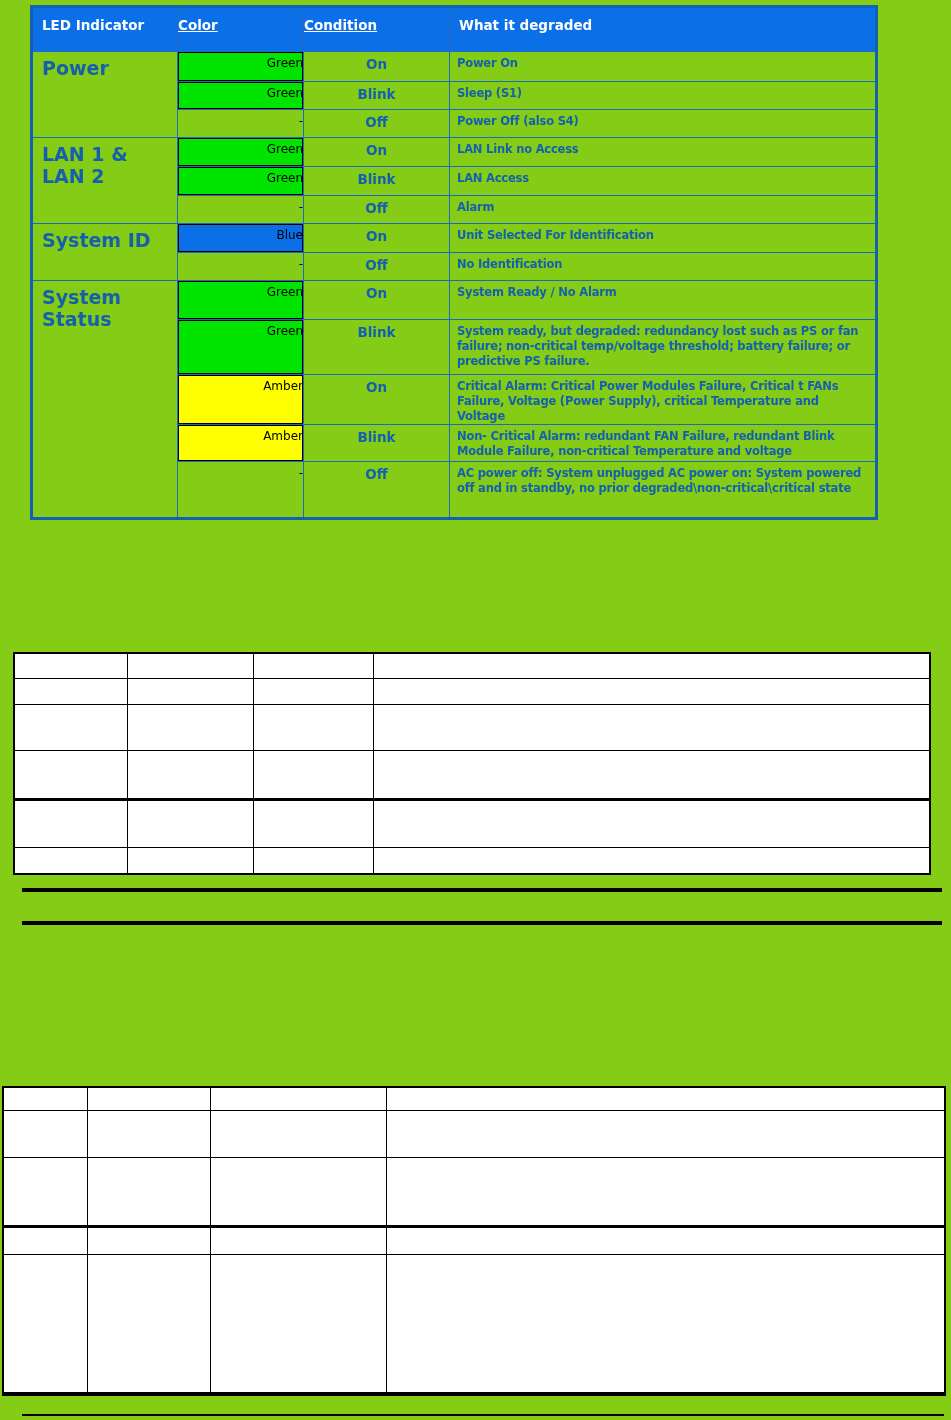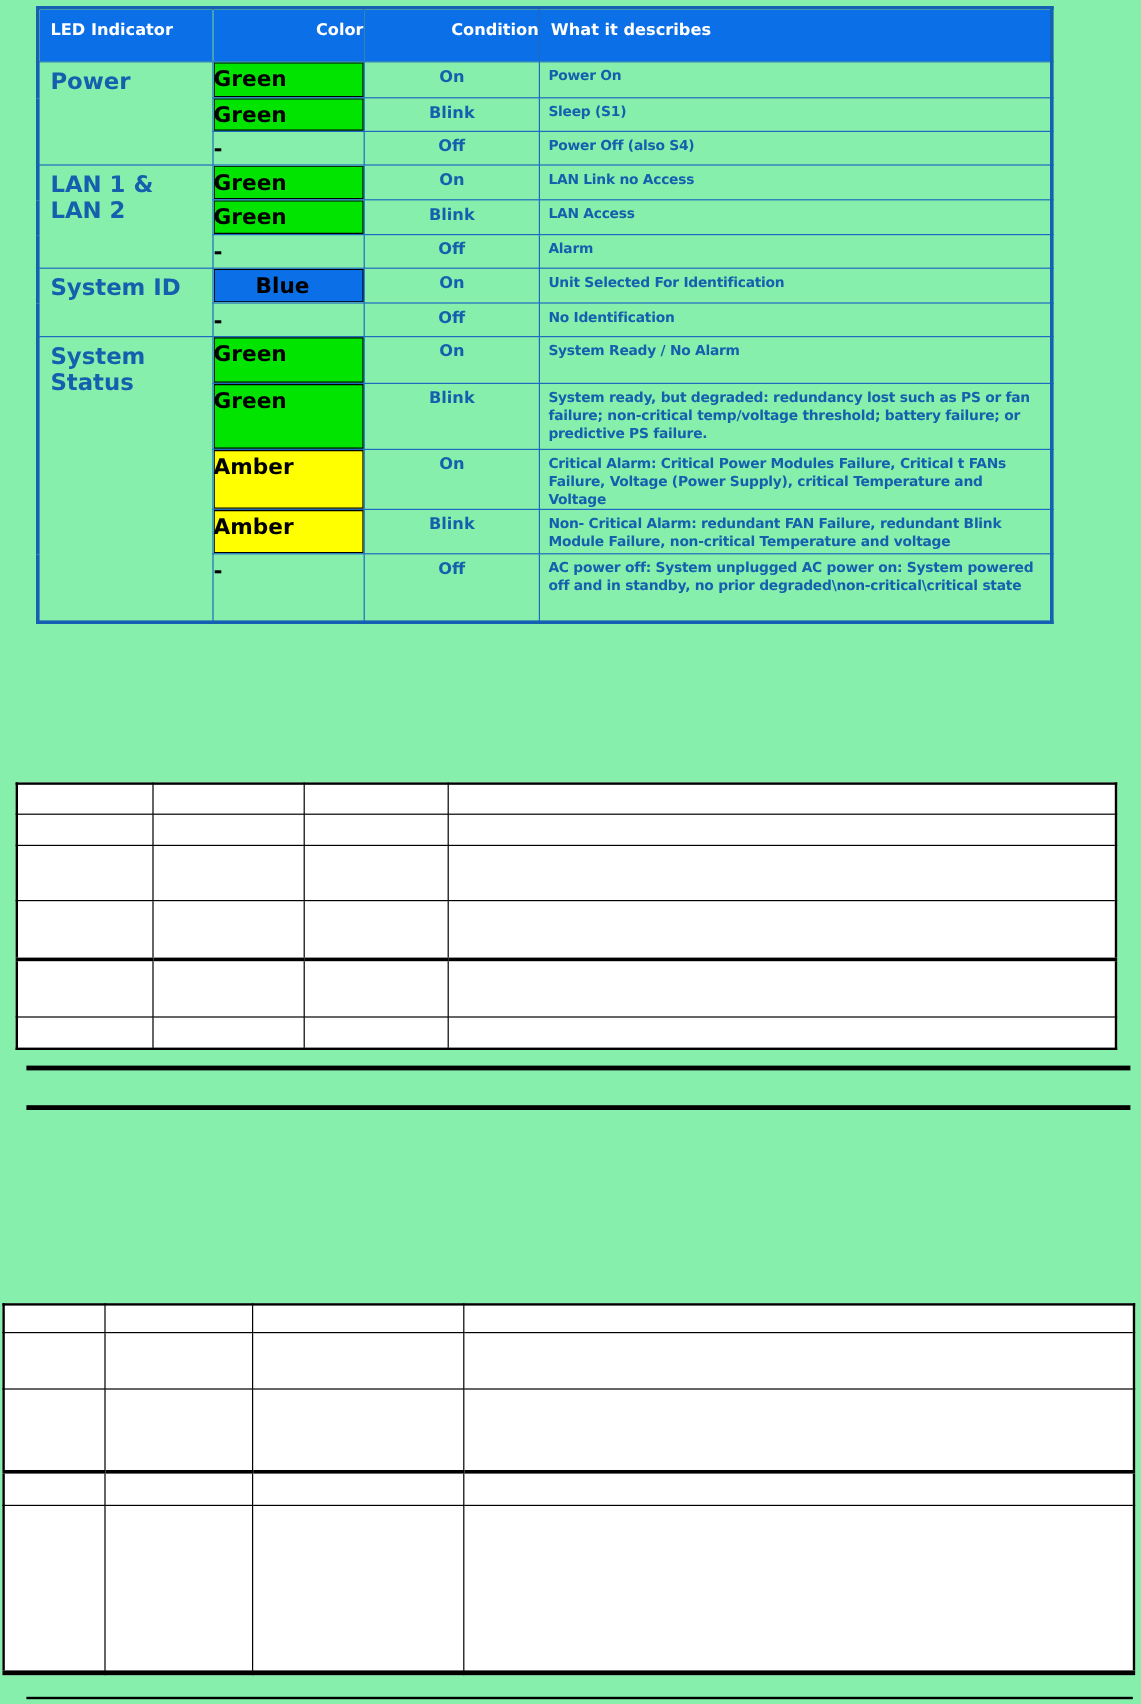--- a/index.html
+++ b/index.html
@@ -1,42 +1,42 @@
 <!DOCTYPE html>
 <html><head>
 <meta charset="utf-8">
 <style>
   html,body { margin:0; padding:0; background:#ffffff; }
   .page {
-    position:relative; width:951px; height:1420px; background:#86efac;
+    position:relative; width:951px; height:1420px; background:#84cc16;
     font-family:"DejaVu Sans", "Liberation Sans", sans-serif;
     overflow:hidden;
   }
   table { border-collapse:collapse; table-layout:fixed; }
 
   
   .led-table {
     position:absolute; left:30px; top:5px; width:845px;
     border:3px solid #1660b4;
   }
   .led-table th, .led-table td {
     border:1px solid #1f6ac0; vertical-align:top; overflow:hidden;
     padding:0; margin:0;
   }
   .led-table thead th {
     background:#0b6fe8; color:#ffffff; font-weight:bold; font-size:13.5px;
     text-align:left; padding:9px 0 0 9px; height:45px; box-sizing:border-box;
   }
-  .led-table thead th.center { text-align:right; padding-left:0; }
+  .led-table thead th.center { text-align:left; padding-left:0;text-decoration:underline; }
   .cell-indicator {
     color:#1560ae; font-weight:bold; font-size:19px;
     padding:5px 0 0 9px !important;
   }
   .cell-color {
-    font-weight:bold; font-size:18px; text-align:left; color:#000000;
+    font-weight:normal; font-size:12px; text-align:right; color:#000000;
     padding-top:4px !important;
   }
   .cell-color.swatch { box-shadow: inset 0 0 0 1px #000000; }
   .cell-cond {
     color:#1560ae; font-weight:bold; font-size:13.5px; text-align:center;
     padding-top:4px !important;
   }
   .cell-desc {
     color:#1560ae; font-weight:bold; font-size:11.5px; line-height:15px;
     padding:4px 8px 0 7px !important; letter-spacing:-0.2px;
@@ -67,21 +67,21 @@
       <col style="width:146px">
         <col style="width:126px">
         <col style="width:146px">
         <col style="width:427px">
     </colgroup>
     <thead>
       <tr>
         <th>LED Indicator</th>
         <th class="center">Color</th>
         <th class="center">Condition</th>
-        <th>What it describes</th>
+        <th>What it degraded</th>
       </tr>
     </thead>
     <tbody>
 
       <tr style="height:30px">
         <td class="cell-indicator" rowspan="3">Power</td>
         <td class="cell-color swatch" style="background: rgb(0, 228, 0);">Green</td>
         <td class="cell-cond">On</td>
         <td class="cell-desc">Power On</td>
       </tr>

